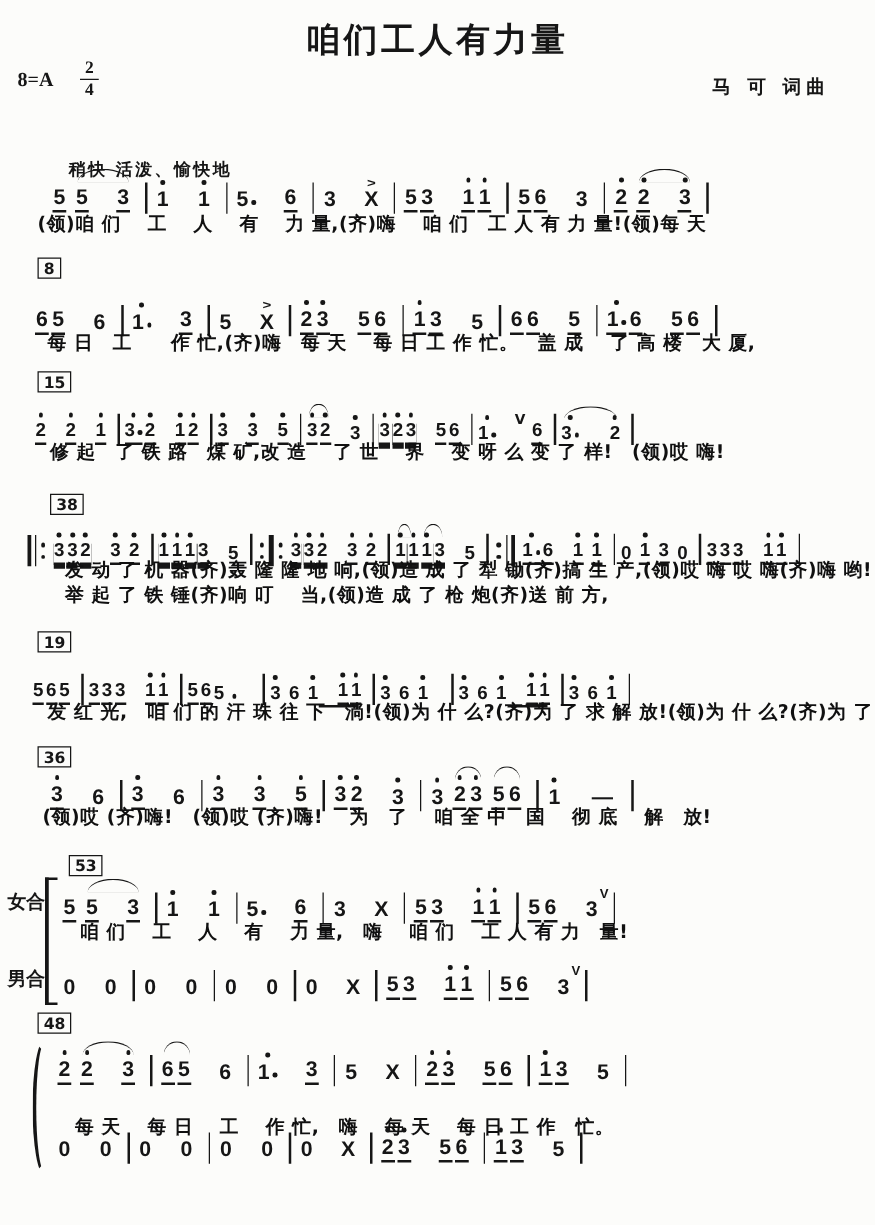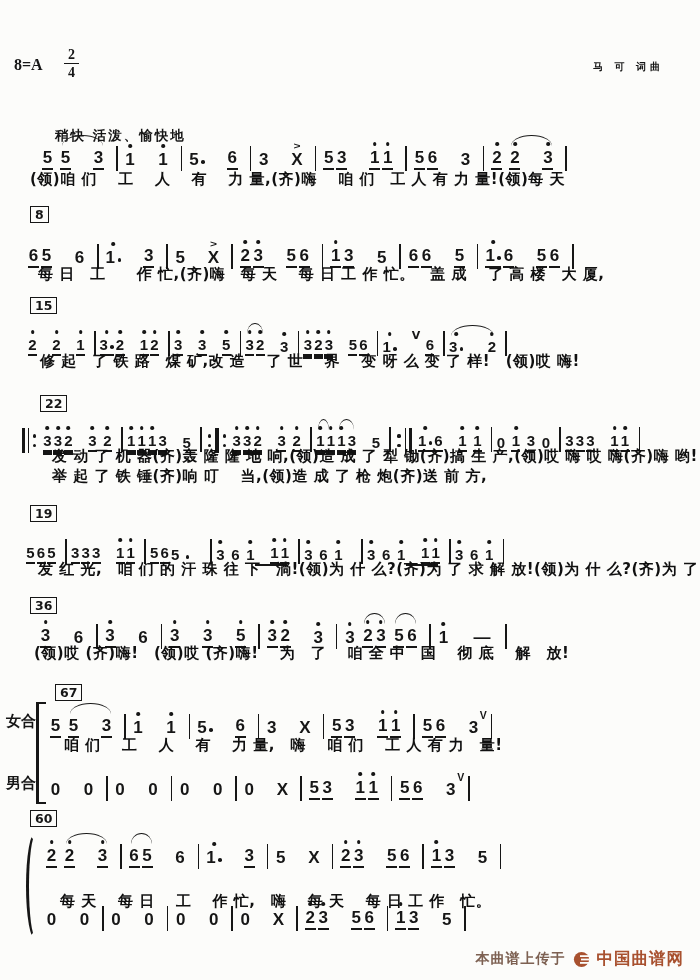--- a/index.html
+++ b/index.html
@@ -10,21 +10,21 @@
   }
   .title{position:absolute;top:14px;left:0;width:100%;text-align:center;
     font-size:27px;font-weight:bold;letter-spacing:3px;}
   .keysig{position:absolute;left:14px;top:56px;font-size:16px;font-weight:bold;
     font-family:"Liberation Serif","DejaVu Serif",serif;}
   .frac{position:absolute;left:64px;top:47px;display:inline-flex;flex-direction:column;
     align-items:center;font-weight:bold;font-size:14px;line-height:15px;
     font-family:"Liberation Serif","DejaVu Serif",serif;}
   .frac .num{border-bottom:1.6px solid #161616;padding:0 4px 1px;}
   .frac .den{padding-top:1px;}
-  .composer{position:absolute;right:36px;top:60px;font-size:10px;font-weight:600;letter-spacing:4px;}
+  .composer{position:absolute;right:36px;top:60px;font-size:15px;font-weight:600;letter-spacing:4px;}
   .tempo{position:absolute;left:55px;top:127px;font-size:13.5px;font-weight:bold;letter-spacing:2px;}
 
   .mbox{position:absolute;border:1.6px solid #161616;font-size:12.5px;font-weight:bold;
     line-height:15px;padding:0 4px;background:#fcfcfa;}
   .vlabel{position:absolute;font-size:15px;font-weight:600;}
 
   .nrow{position:absolute;display:flex;align-items:flex-end;height:32px;white-space:nowrap;}
   .note{position:relative;display:inline-block;text-align:center;min-width:11px;
     font-size:17px;line-height:20px;font-weight:bold;margin-right:7px;
     font-family:"Liberation Sans","DejaVu Sans",sans-serif;}
@@ -71,20 +71,21 @@
     border-left:3.2px solid #161616;border-radius:50%;}
 
   .footer{position:absolute;right:16px;top:948px;display:flex;align-items:center;gap:7px;}
   .footer .pfx{font-size:14px;font-weight:600;color:#7d6152;letter-spacing:1px;}
   .footer .site{font-size:16.5px;font-weight:800;color:#a8512f;letter-spacing:1px;}
 </style>
 </head>
 <body>
 
 <div class="sheet">
+  <div class="title">咱们工人有力量</div>
   <div class="keysig">8=A</div>
   <div class="frac">
     <span class="num">2</span>
     <span class="den">4</span>
   </div>
   <div class="composer">马 可 词曲</div>
   <div class="tempo">稍快 活泼、愉快地</div>
 
   <div id="score-systems">
       <div class="nrow" style="left: 42px; top: 138px;">
@@ -207,21 +208,21 @@
         <span class="bar"></span>
         <span class="slur">
           <span class="note">3<i class="odot"></i><i class="adot"></i></span>
           <span class="sp"></span>
           <span class="sp"></span>
           <span class="note">2<i class="odot"></i></span>
         </span>
         <span class="bar"></span>
       </div>
       <div class="lyr" style="left: 28px; top: 352px;">修 起　了 铁 路　煤 矿,改 造　 了 世　 界　 变 呀 么 变 了 样!　(领)哎 嗨!</div>
-      <div class="mbox" style="left: 40px; top: 395px;">22</div>
+      <div class="mbox" style="left: 40px; top: 395px;">38</div>
       <div class="nrow dense" style="left: 20px; top: 420px;">
         <span class="rpt">
           <span class="rthick"></span>
           <span class="rthin"></span>
           <span class="rdots">
             <i></i>
             <i></i>
           </span>
         </span>
         <span class="note u2 t">3<i class="odot"></i></span>
@@ -370,21 +371,21 @@
           <span class="note u1 t">5</span>
           <span class="note u1">6</span>
         </span>
         <span class="bar"></span>
         <span class="note">1<i class="odot"></i></span>
         <span class="sp"></span>
         <span class="note dash">—</span>
         <span class="bar"></span>
       </div>
       <div class="lyr" style="left: 22px; top: 644px;">(领)哎 (齐)嗨!　(领)哎 (齐)嗨!　 为　了　 咱 全 中　国　 彻 底　 解　放!</div>
-      <div class="mbox" style="left: 55px; top: 684px;">67</div>
+      <div class="mbox" style="left: 55px; top: 684px;">53</div>
       <div class="brace-bracket" style="left: 36px; top: 702px; height: 98px;"></div>
       <div class="vlabel" style="left: 6px; top: 712px;">女合</div>
       <div class="nrow" style="left: 50px; top: 706px;">
         <span class="note u1">5</span>
         <span class="slur">
           <span class="note u1">5</span>
           <span class="sp"></span>
           <span class="note u1">3</span>
         </span>
         <span class="bar"></span>
@@ -436,21 +437,21 @@
         <span class="sp"></span>
         <span class="note u1 t">1<i class="odot"></i></span>
         <span class="note u1">1<i class="odot"></i></span>
         <span class="bar"></span>
         <span class="note u1 t">5</span>
         <span class="note u1">6</span>
         <span class="sp"></span>
         <span class="note">3<i class="bmark">V</i></span>
         <span class="bar"></span>
       </div>
-      <div class="mbox" style="left: 30px; top: 810px;">60</div>
+      <div class="mbox" style="left: 30px; top: 810px;">48</div>
       <div class="brace-paren" style="left: 26px; top: 832px; height: 102px;"></div>
       <div class="nrow" style="left: 46px; top: 836px;">
         <span class="note u1">2<i class="odot"></i></span>
         <span class="slur">
           <span class="note u1">2<i class="odot"></i></span>
           <span class="sp"></span>
           <span class="note u1">3<i class="odot"></i></span>
         </span>
         <span class="bar"></span>
         <span class="slur">
@@ -505,25 +506,13 @@
         <span class="note u1">6</span>
         <span class="bar"></span>
         <span class="note u1 t">1<i class="odot"></i></span>
         <span class="note u1">3</span>
         <span class="sp"></span>
         <span class="note">5</span>
         <span class="bar"></span>
       </div>
     </div>
 
-  <div class="footer">
-    <span class="pfx">本曲谱上传于</span>
-    <span style="display:inline-flex;">
-      <svg width="17" height="17" viewBox="0 0 17 17">
-        <circle cx="8.5" cy="8.5" r="7.6" fill="#a8512f"></circle>
-        <rect x="7" y="4.2" width="9" height="1.8" fill="#fcfcfa"></rect>
-        <rect x="8" y="7.6" width="8" height="1.8" fill="#fcfcfa"></rect>
-        <rect x="7" y="11" width="9" height="1.8" fill="#fcfcfa"></rect>
-      </svg>
-    </span>
-    <span class="site">中国曲谱网</span>
-  </div>
 </div>
 
 </body></html>

